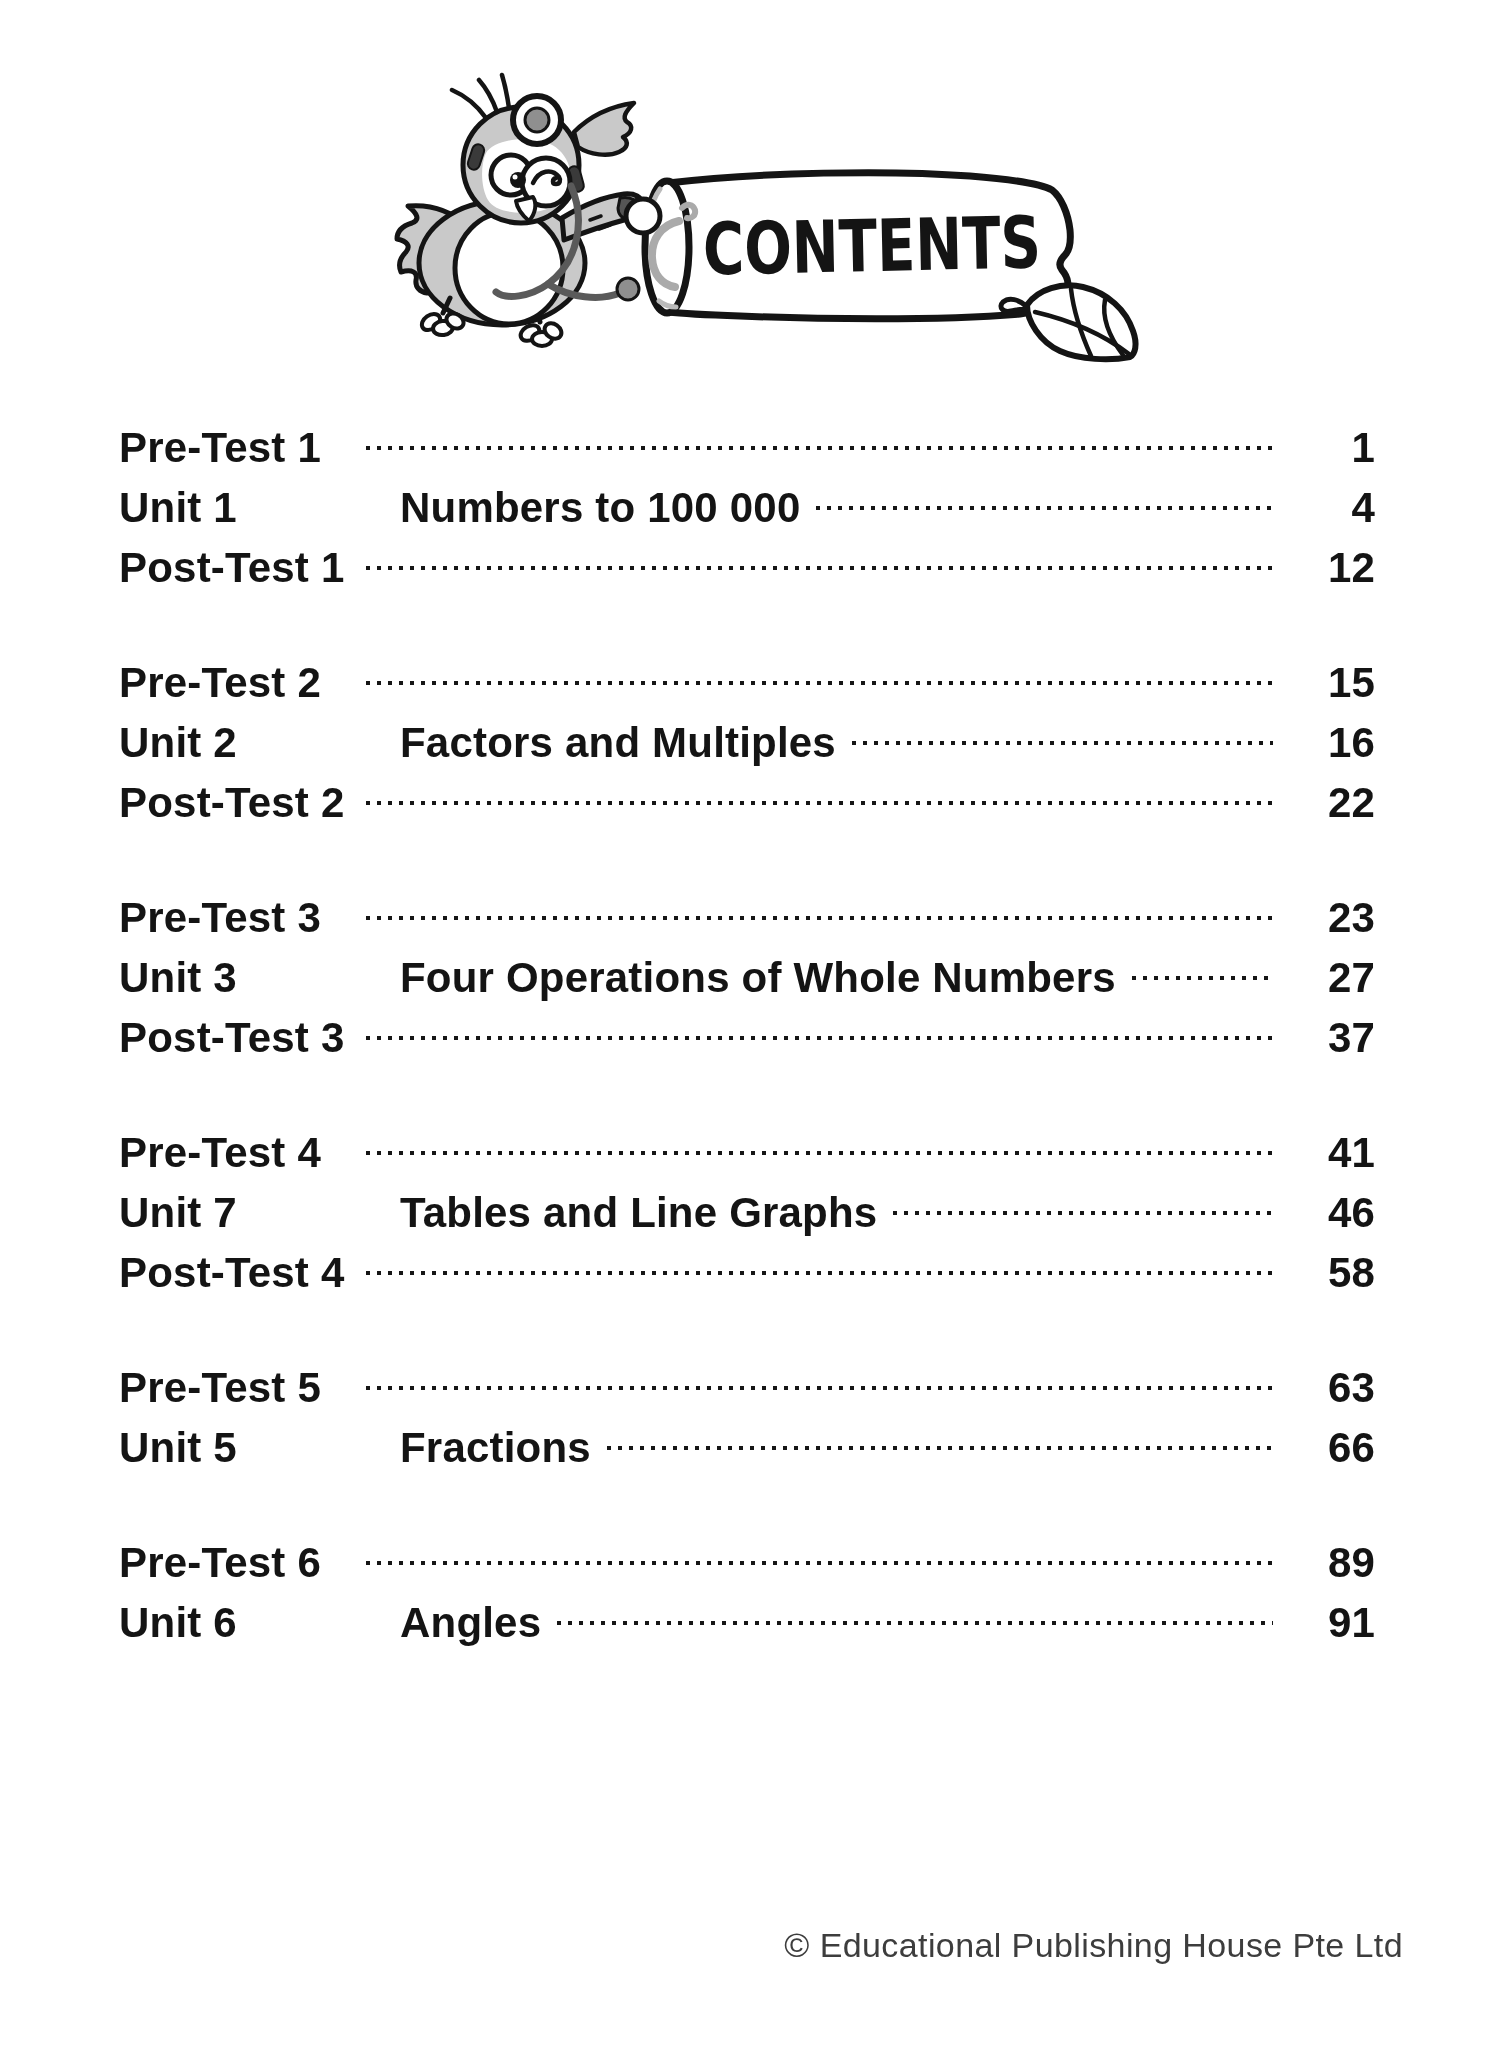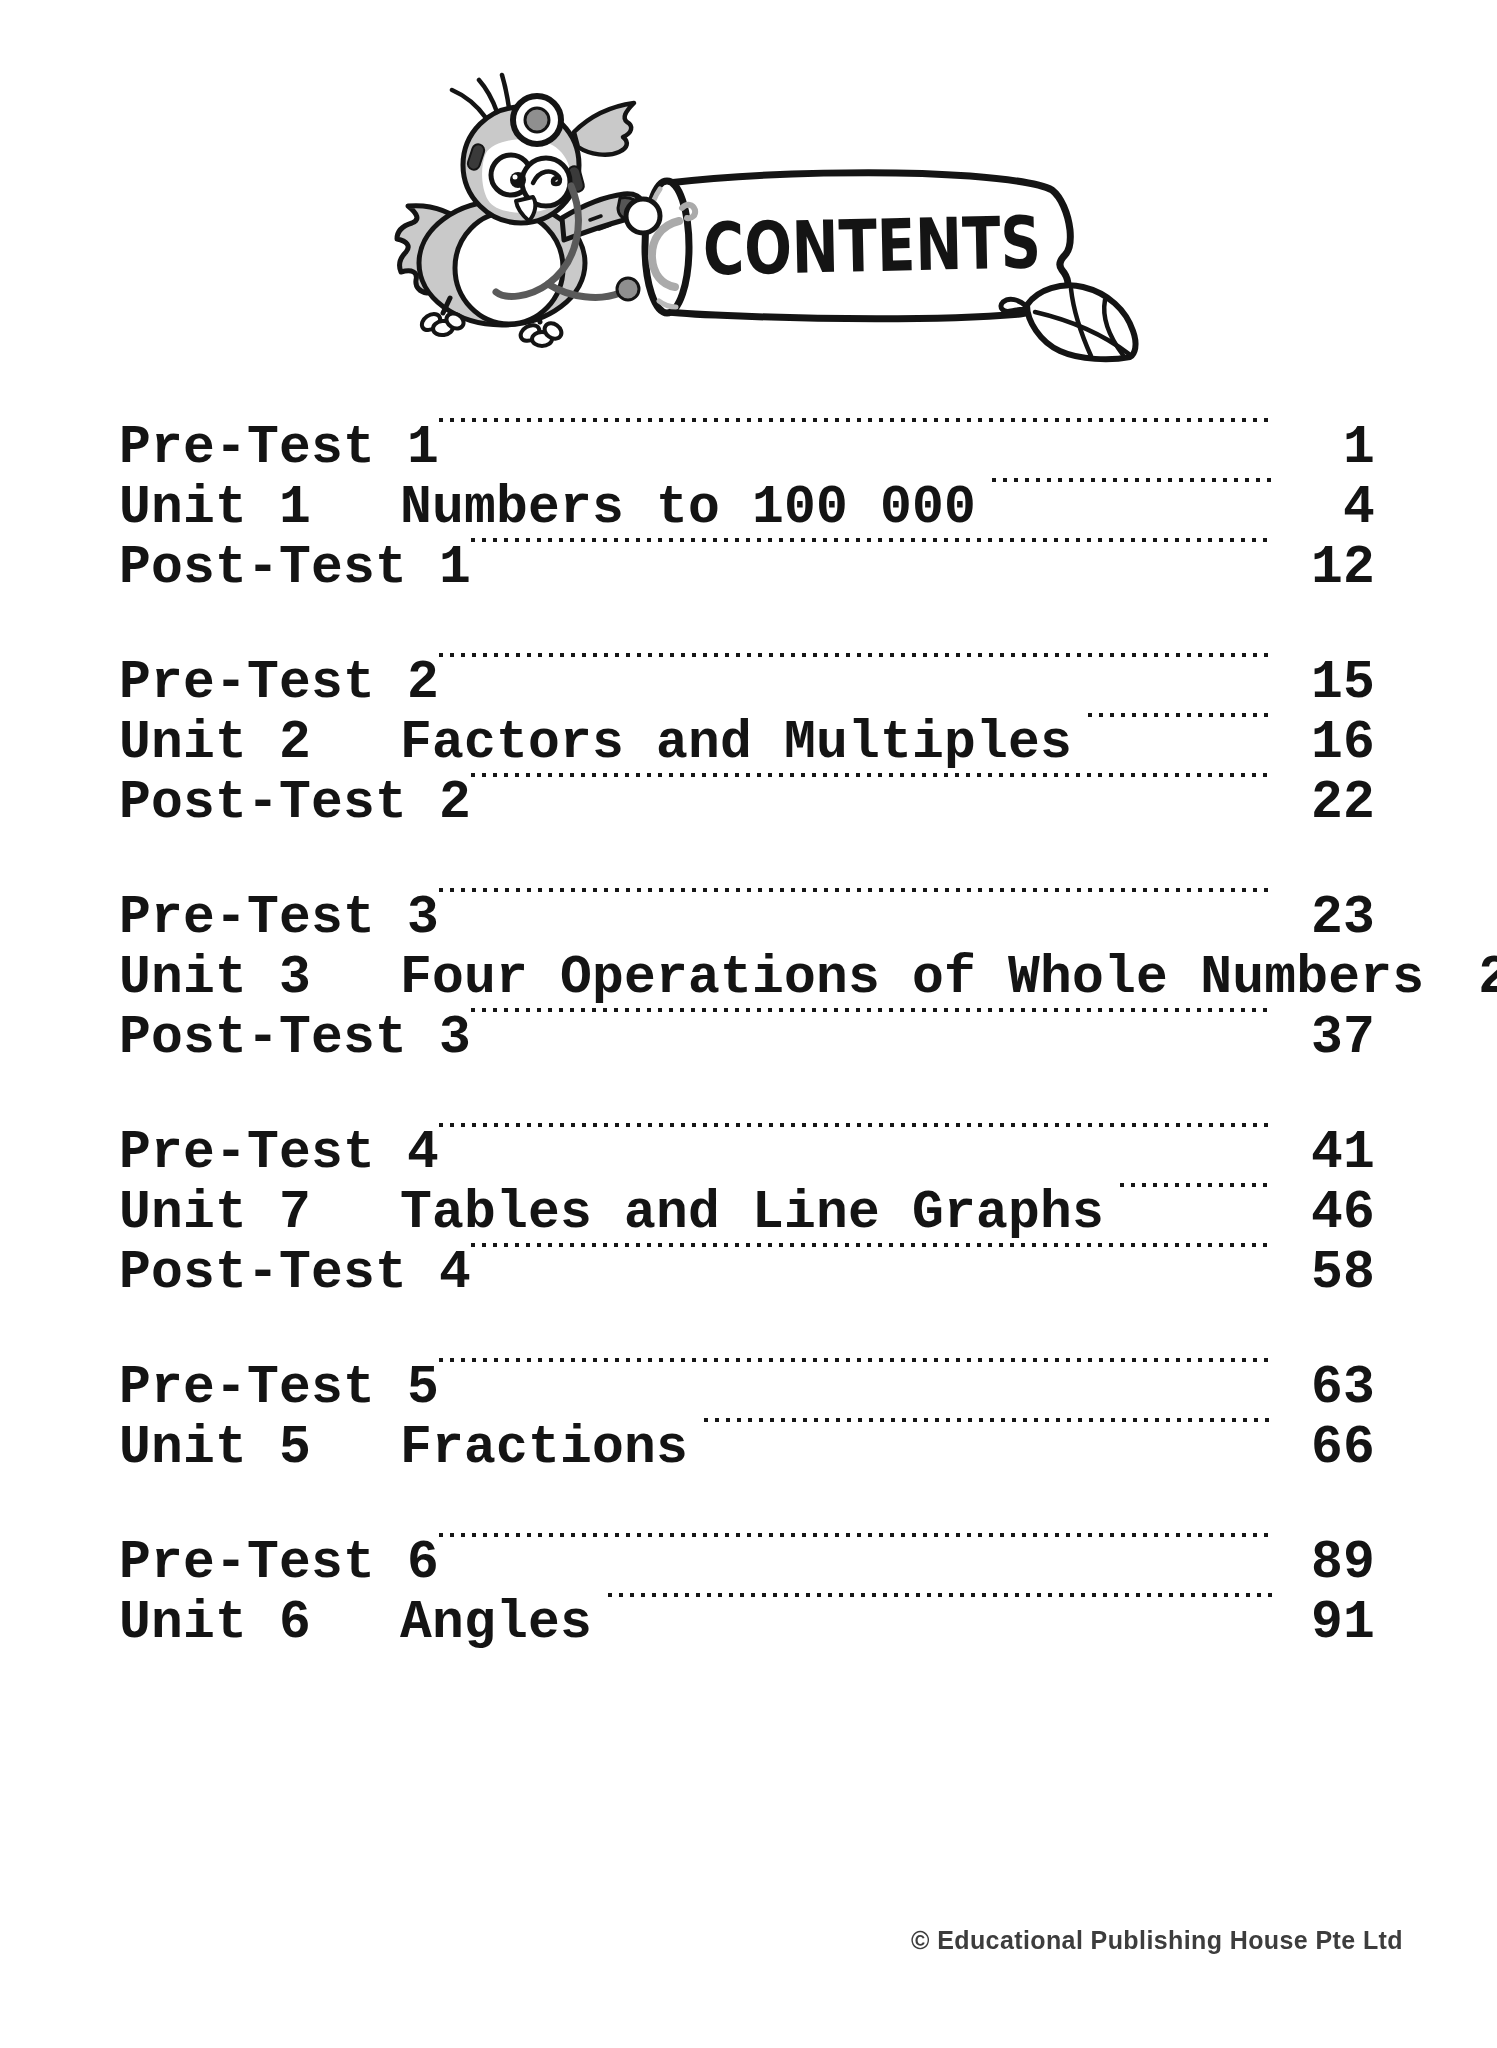--- a/index.html
+++ b/index.html
@@ -18,47 +18,46 @@
     width:900px; height:312px;
   }
   .toc {
     position:absolute;
     left:119px; top:418px;
     width:1256px;
   }
   .toc-group { margin:0 0 55px 0; }
   .toc-row {
     display:flex;
-    align-items:flex-start;
+    align-items:center;
     height:60px;
-    font-size:53px;
+    font-size:42px;
     font-weight:600;
     letter-spacing:0.2px;
     white-space:nowrap;
-    font-family:Liberation Mono, monospace;
   }
   .toc-label { flex:0 0 247px; }
   .toc-title { flex:0 0 auto; }
   .toc-title:not(:empty) { margin-right:16px;margin-left:34px; }
   .toc-dots {
     flex:1 1 auto;
     height:4px;
     margin-right:30px;
     background-image:repeating-linear-gradient(to right, #161616 0 4px, transparent 4px 11px);
     background-repeat:repeat-x;
   }
   .toc-page {
     flex:0 0 72px;
     text-align:right;
   }
   .footer {
     position:absolute;
     top:1926px; right:94px;
-    font-size:25px;
-    font-weight:700;
+    font-size:34px;
+    font-weight:400;
     color:#3d3d3d;
     letter-spacing:0.4px;
   }
 </style>
 </head>
 <body>
 
 <div class="page">
 
   <svg class="header-art" viewBox="0 0 900 312" aria-hidden="true">

